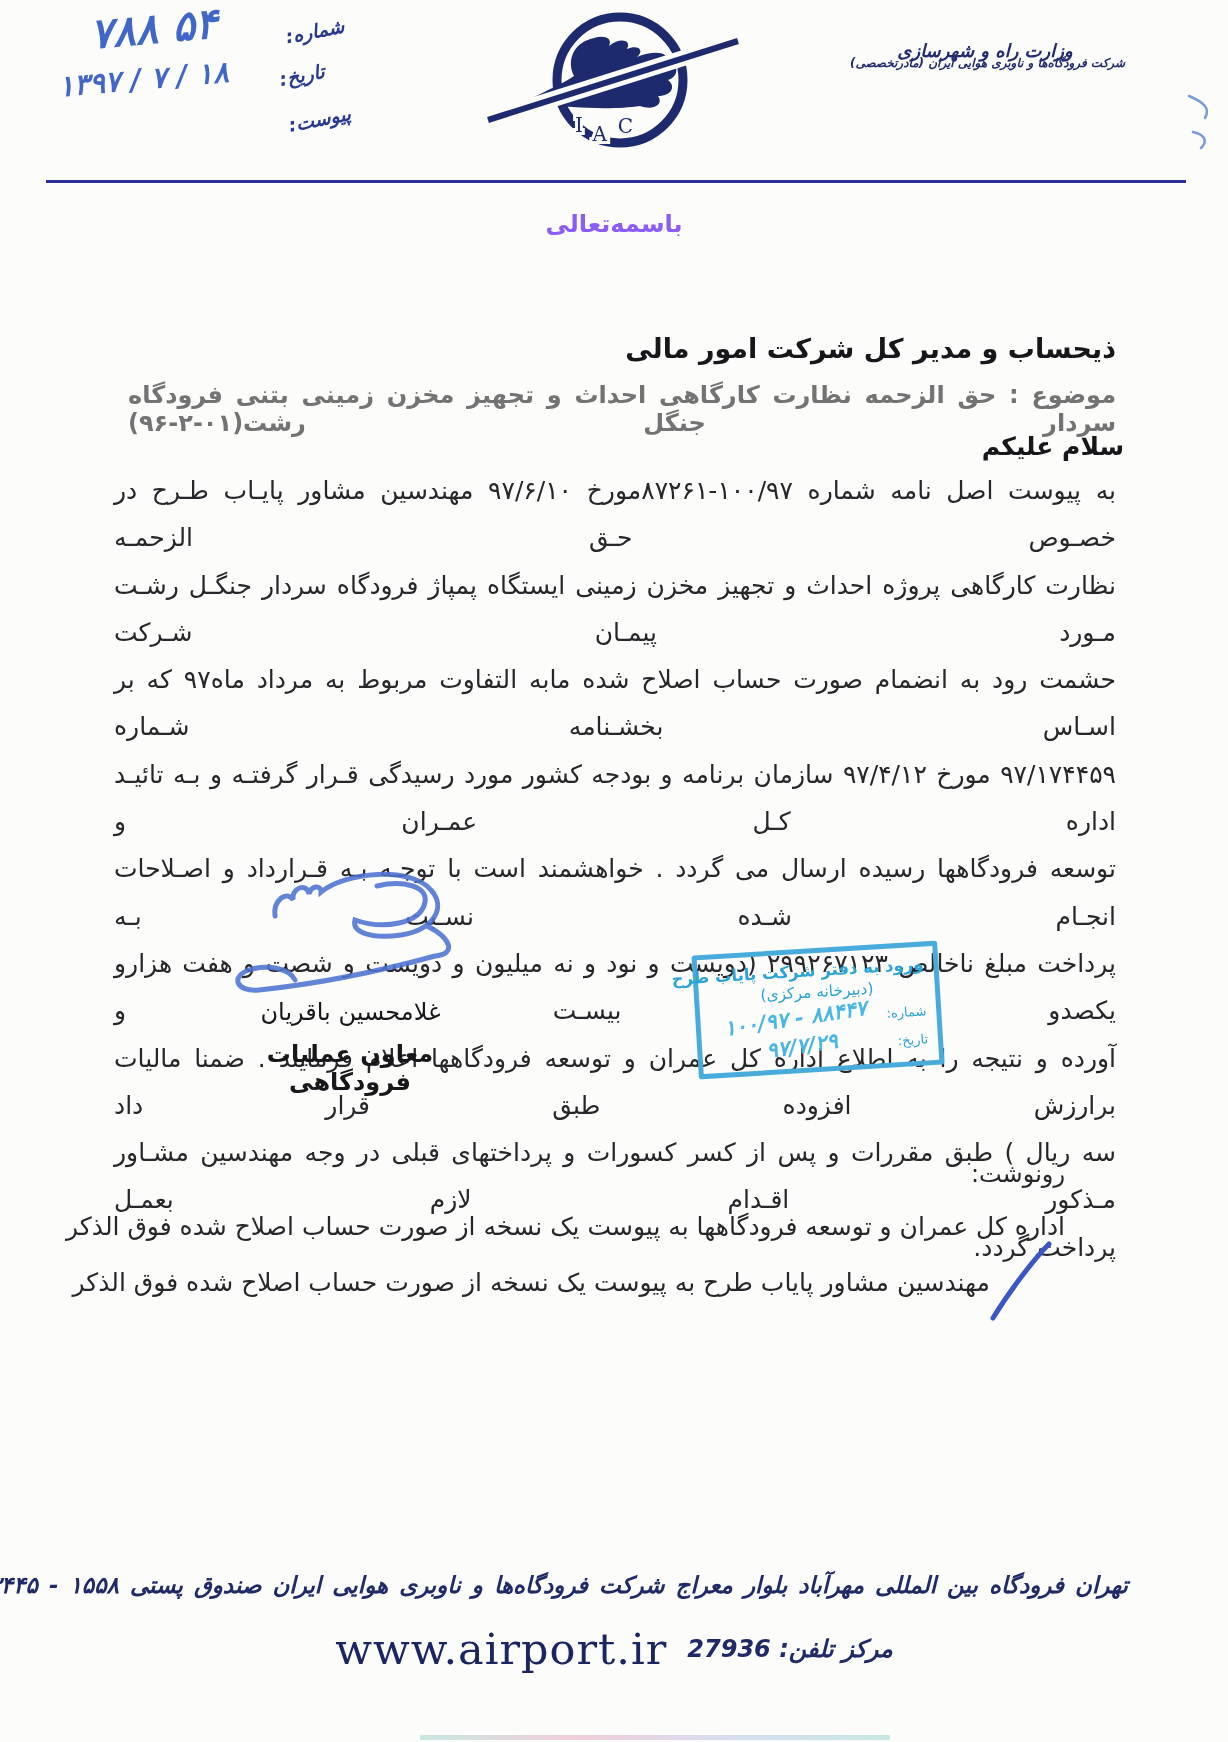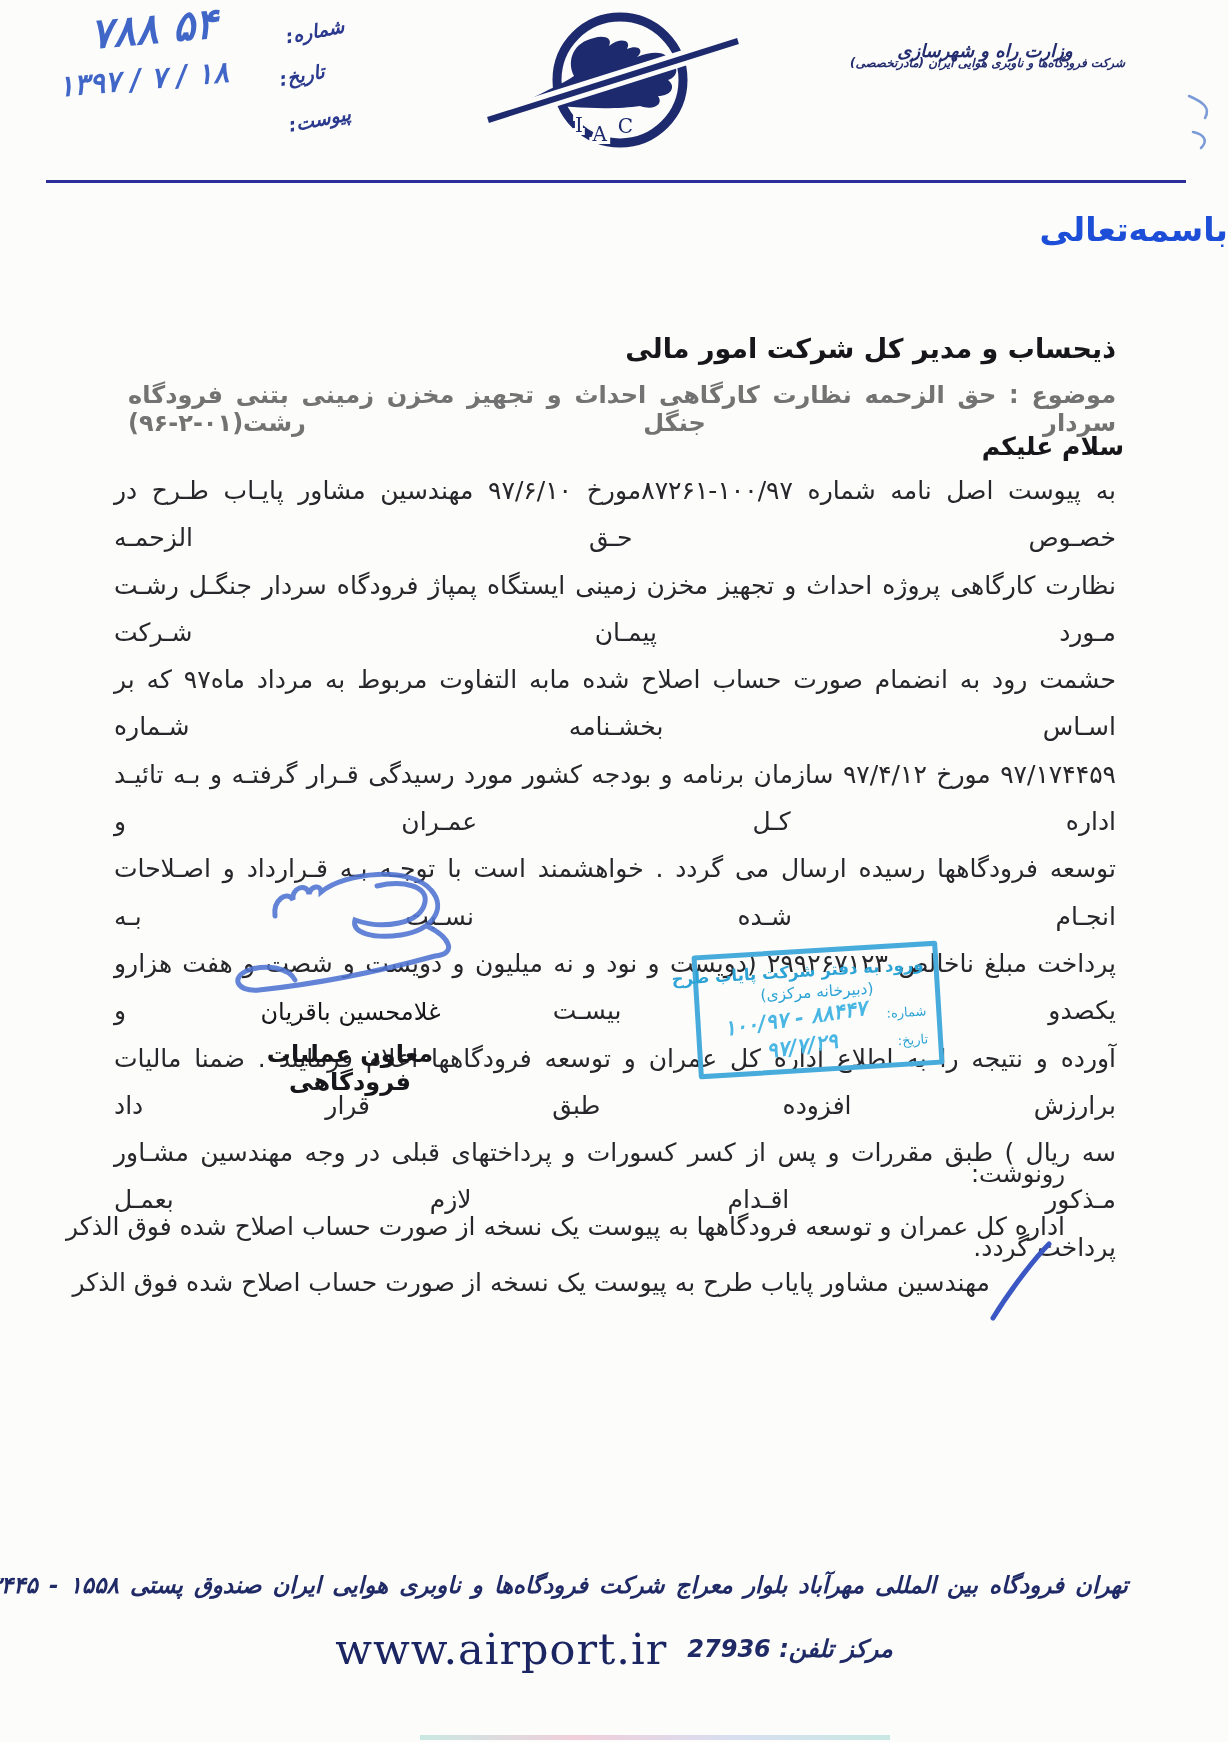--- a/index.html
+++ b/index.html
@@ -20,22 +20,22 @@
   .lab-date{left:279px; top:64px;}
   .lab-attach{left:288px; top:108px;}
   .hand{color:#4066c8; font-style:italic;}
   .hv-number{position:absolute; left:90px; top:4px; font-size:42px; font-weight:bold;
     transform:rotate(-5deg); letter-spacing:6px;}
   .hv-date{position:absolute; left:58px; top:62px; font-size:29px; font-weight:bold;
     transform:rotate(-5deg); letter-spacing:2px;}
   .rule{position:absolute; left:46px; right:42px; top:180px; height:3px; background:#2c2f9a;}
   .pen-scribble{position:absolute; left:1183px; top:88px; width:36px; height:70px;}
   
-  .besmele{position:absolute; top:210px; left:0; right:0; text-align:right;
-    font-size:33px; font-weight:bold; color:#1d4ed8;}
+  .besmele{position:absolute; top:210px; left:0; right:0; text-align:center;
+    font-size:24px; font-weight:bold; color:#8b5cf6;}
   .recipient{position:absolute; top:333px; right:112px; font-size:27px; font-weight:bold; color:#17171b;}
   .subject{position:absolute; top:381px; right:112px; left:128px; font-size:24px; font-weight:bold;
     color:#737373; text-align:justify; text-align-last:justify;}
   .salutation{position:absolute; top:432px; right:104px; font-size:25px; font-weight:bold; color:#17171b;}
   .bodytext{position:absolute; top:467px; right:112px; left:114px; font-size:25px; line-height:47.3px;}
   .jline{text-align:justify; text-align-last:justify;}
   .jline-last{text-align-last:right;}
   
   .sig-svg{position:absolute; left:215px; top:836px; width:285px; height:172px;}
   .sig-name{position:absolute; left:233px; top:998px; width:235px; text-align:center;

